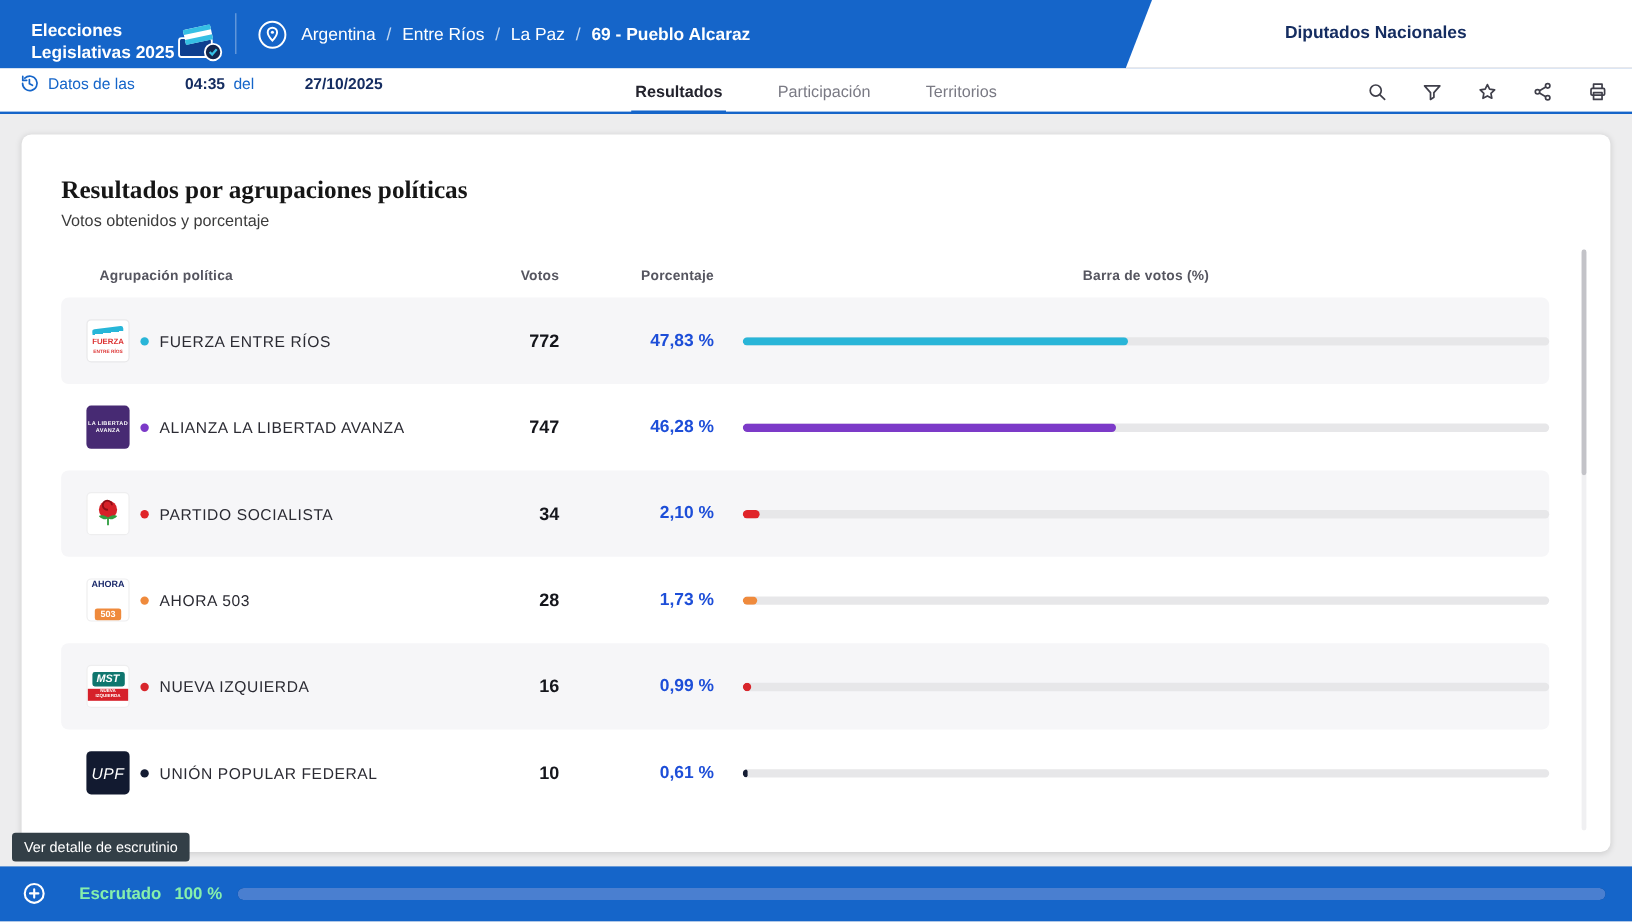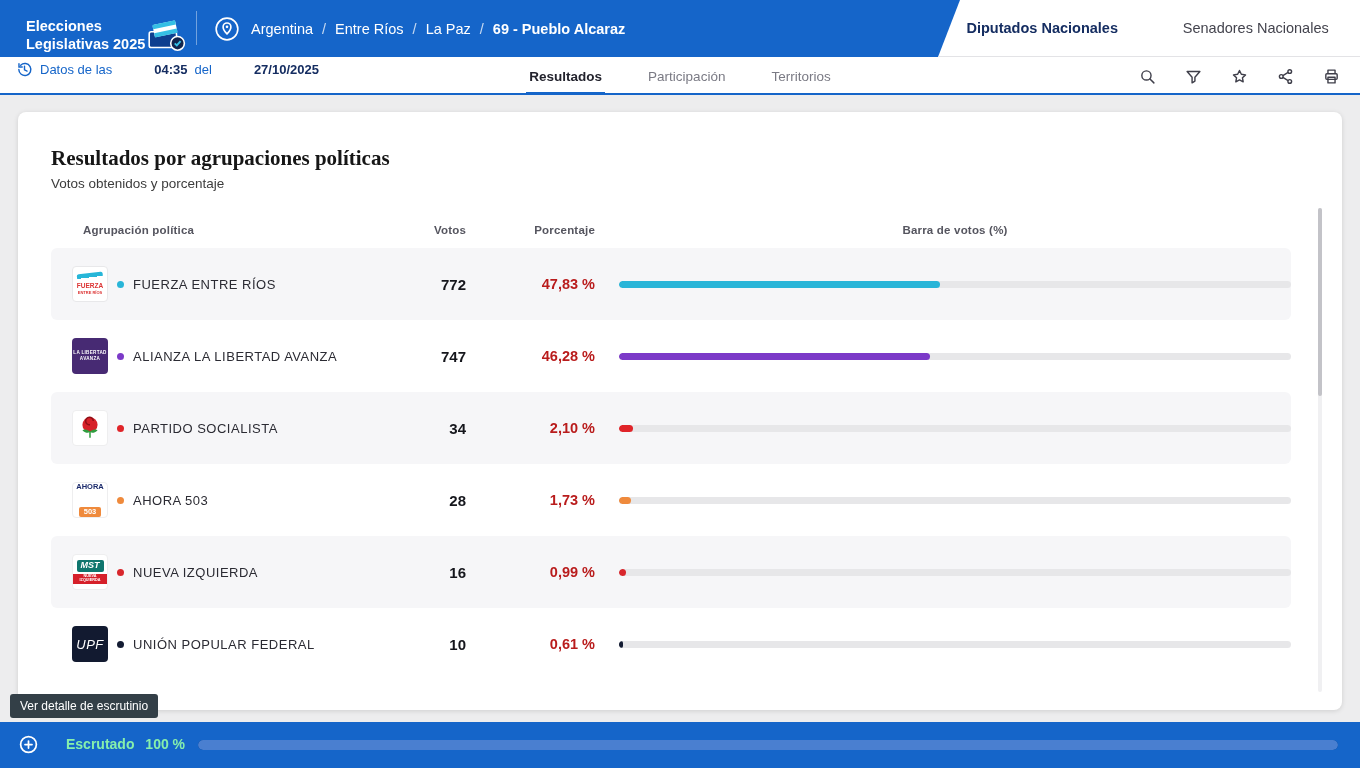--- a/index.html
+++ b/index.html
@@ -46,21 +46,21 @@
   .tbl-head { height:36px; font-size:11.5px; font-weight:bold; color:#55555f; letter-spacing:.2px; }
   .th-party { padding-left:32px; }
   .th-votes, .th-pct { text-align:right; }
   .th-bar { text-align:center; padding-left:24px; }
   .row { height:72px; border-radius:6px; cursor:pointer; }
   .rows .row:nth-child(odd) { background:#f6f6f8; }
   .cell.party { display:flex; align-items:center; padding-left:21px; gap:9px; }
   .dot { width:7px; height:7px; border-radius:50%; flex:0 0 auto; }
   .pname { font-size:13px; color:#2b2b33; letter-spacing:.5px; }
   .cell.votes { text-align:right; font-weight:bold; font-size:15px; color:#15161c; }
-  .cell.pct { text-align:right; font-weight:bold; font-size:14.5px; color:#b91c1c; }
+  .cell.pct { text-align:right; font-weight:bold; font-size:14.5px; color:#1d4ed8; }
   .cell.barcell { padding-left:24px; }
   .track { width:100%; height:7px; background:#e7e7e9; border-radius:4px; overflow:hidden; }
   .fill { height:7px; border-radius:4px; min-width:3px; }
   
   .logo { width:36px; height:36px; border-radius:4px; flex:0 0 auto; display:flex; flex-direction:column;
           align-items:center; justify-content:center; overflow:hidden; text-align:center; }
   .logo.fer { background:#fff; border:1px solid #e8e8ea; gap:2px; }
   .fer-wave { width:26px; height:8px; background:linear-gradient(180deg,#27b6d8 55%,#fff 55%); border-radius:2px 2px 5px 2px; transform:rotate(-7deg); }
   .fer-l1 { font-size:6.5px; font-weight:bold; color:#dc3434; line-height:1; }
   .fer-l2 { font-size:4px; font-weight:bold; color:#dc3434; line-height:1; }
@@ -120,21 +120,20 @@
     <span class="sep">/</span>
     <span class="item">Entre Ríos</span>
     <span class="sep">/</span>
     <span class="item">La Paz</span>
     <span class="sep">/</span>
     <span class="item last">69 - Pueblo Alcaraz</span>
   </div>
   <div class="hdr-tabs">
     <div class="hdr-tab active">Diputados Nacionales</div>
     <div class="hdr-tab-div"></div>
-    <div class="hdr-tab idle">Senadores Nacionales</div>
   </div>
 </div>
 
 <div class="subheader">
   <div class="datos">
     <svg class="clock-icon" viewBox="0 0 24 24" fill="none" stroke="currentColor" stroke-width="2" stroke-linecap="round">
       <path d="M4 12a8.5 8.5 0 1 0 2.6-6.1"></path>
       <path d="M4.2 3.8v4.6h4.6"></path>
       <path d="M12 7.5v5l3.6 1.8"></path>
     </svg>

